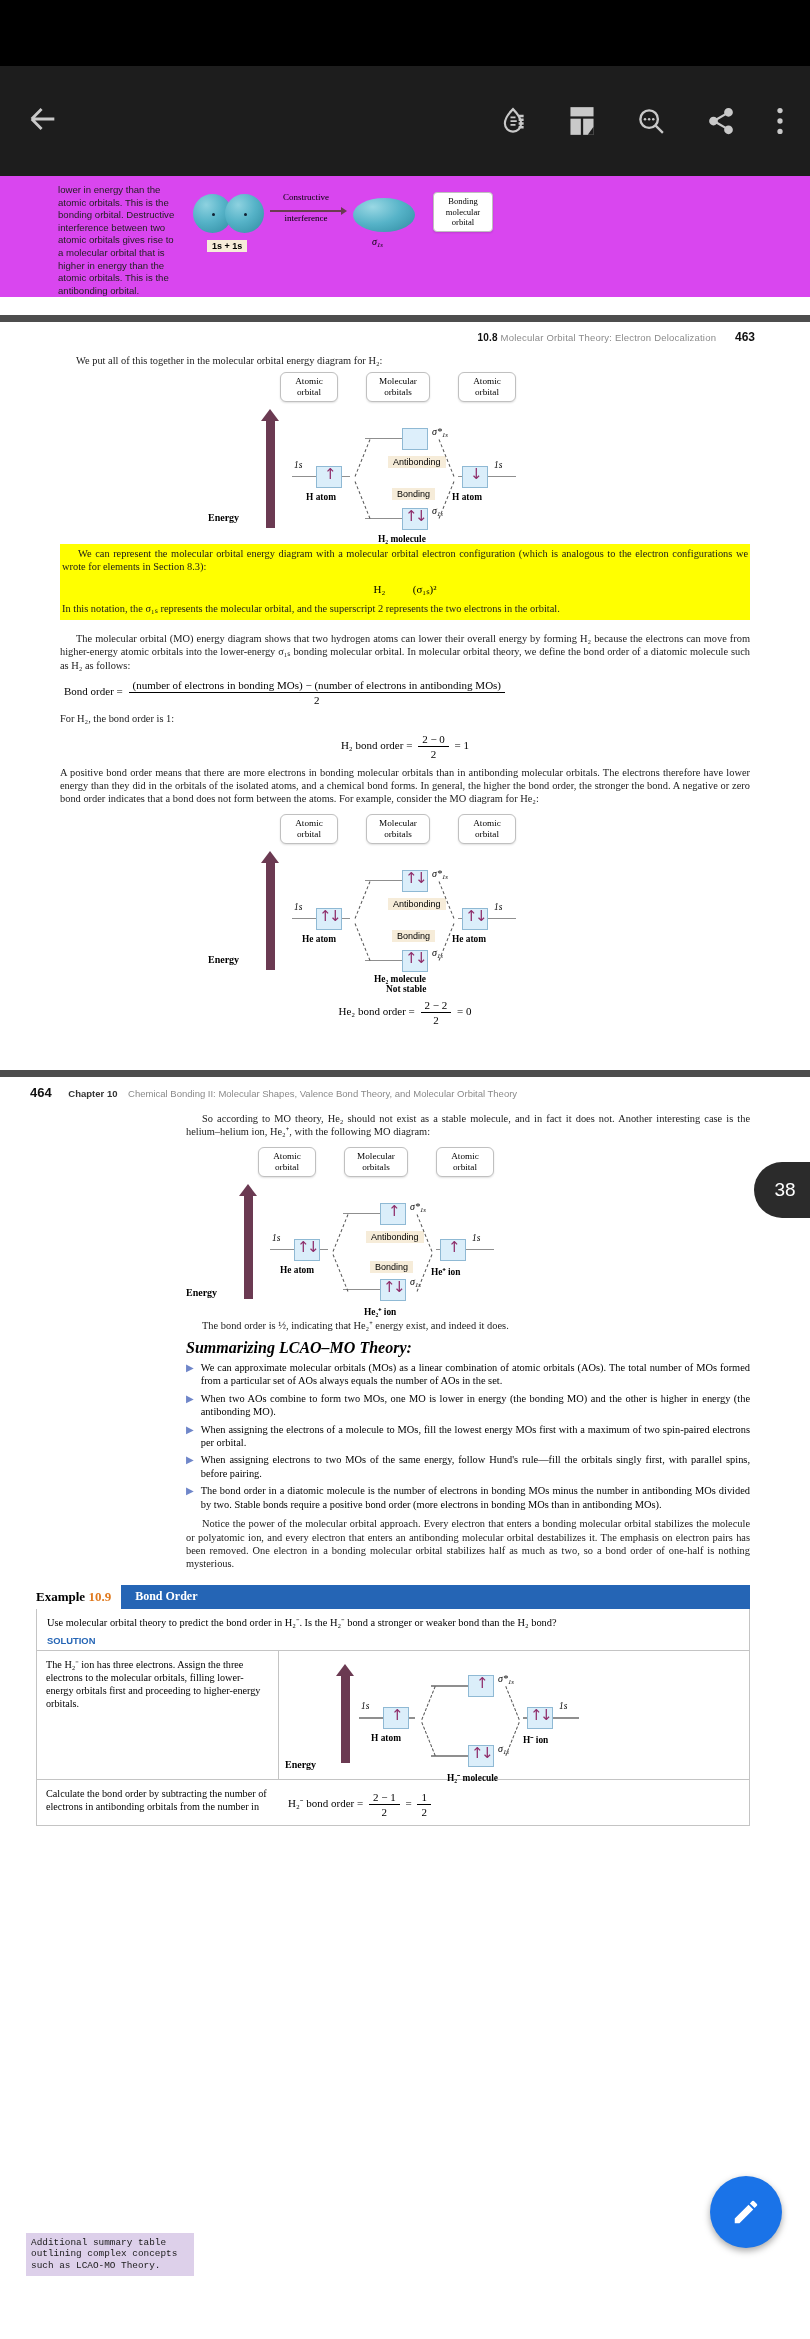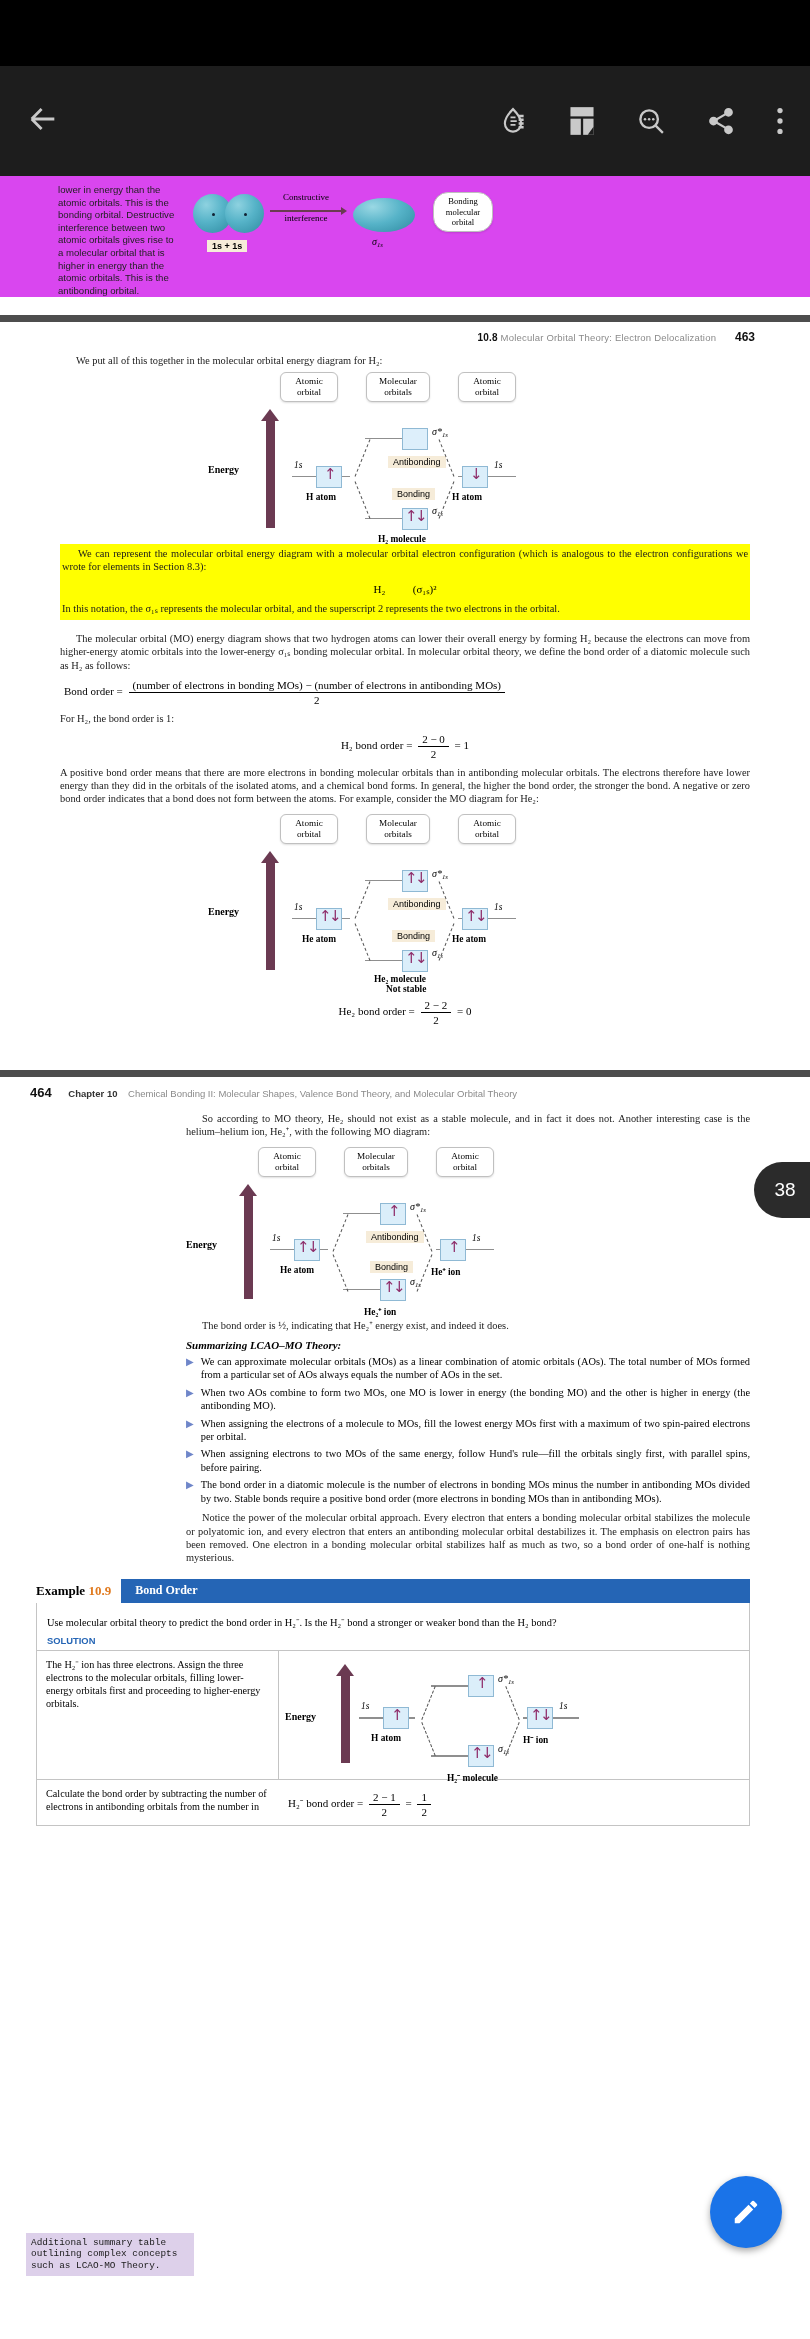--- a/index.html
+++ b/index.html
@@ -72,39 +72,39 @@
     font-size: 9px; padding: 1px 5px; font-family: "Liberation Sans", sans-serif;
   }
   .arrow-lbl { position: absolute; text-align: center; font-size: 9px; }
   .arrow-line { position: absolute; height: 2px; background: #6b3a52; }
   .arrow-line:after {
     content:""; position:absolute; right:-5px; top:-3px;
     border-left:6px solid #6b3a52; border-top:4px solid transparent;
     border-bottom:4px solid transparent;
   }
   .callout {
-    position: absolute; border: 1px solid #bfbfbf; border-radius: 15px;
+    position: absolute; border: 1px solid #bfbfbf; border-radius: 4px;
     background: #fff; font-size: 8.6px; text-align: center; padding: 3px 5px;
     line-height: 10.5px; box-shadow: 0 1px 2px rgba(0,0,0,.12);
   }
   .sig { position:absolute; font-size:10px; font-style:italic; }
   
   .modiag { position: relative; margin: 4px auto 2px; }
   .mo-box {
     position: absolute; border: 1px solid #c0c0c0; border-radius: 6px;
     background: #fff; font-size: 9.2px; text-align: center; line-height: 11px;
     padding: 3px 6px; box-shadow: 0 1px 2px rgba(0,0,0,.13);
   }
   .eaxis { position: absolute; width: 9px; background: #6b3a52; }
   .eaxis:before {
     content:""; position:absolute; left:-5px; top:-11px;
     border-bottom: 12px solid #6b3a52; border-left: 9.5px solid transparent;
     border-right: 9.5px solid transparent;
   }
-  .elabel { position: absolute; font-weight: bold; font-size: 10px; }
+  .elabel { position: absolute; font-weight: bold; font-size: 10px; margin-top: 48px; }
   .lvl { position: absolute; height: 1.6px; background: #8f8f8f; }
   .orbbox {
     position: absolute; width: 26px; height: 22px;
     background: #dbeefa; border: 1px solid #8fb9d4;
   }
   .orbbox.pale { background: #ddeffb; }
   .arrowup, .arrowdn {
     position: absolute; color: #8e2d6a; font-size: 15px; line-height: 15px;
     font-family: "DejaVu Sans", sans-serif;
   }
@@ -120,34 +120,34 @@
   .dash { position: absolute; border-left: 1px dashed #555; }
   
   .anno {
     position: absolute; background: #ddd0ea; font-size: 9.4px;
     line-height: 11.6px; padding: 4px 5px; color: #1a1a1a; font-family: Liberation Mono, monospace;
   }
   
   .bul { display: flex; gap: 7px; margin: 4px 0; }
   .bul .tri { color: #6f86c9; font-size: 10px; line-height: 13px; flex: 0 0 auto; }
   .bul .txt { font-size: 10.4px; line-height: 13.4px; text-align: justify; }
-  .sumhead { font-weight: bold; font-style: italic; font-size: 11px; margin: 7px 0 3px; }
+  .sumhead { font-weight: bold; font-style: italic; font-size: 16px; margin: 7px 0 3px; }
   
   .ex-head { display: flex; align-items: stretch; margin-top: 14px; }
   .ex-head .lead {
     background: #fff; font-weight: bold; font-size: 13px; padding: 4px 10px 4px 0;
     white-space: nowrap;
   }
   .ex-head .lead .num { color: #e07a1f; }
   .ex-head .title {
     background: #2565b5; color: #fff; font-weight: bold; font-size: 12px;
     padding: 4px 14px; flex: 1;
   }
   .ex-body { border: 1px solid #c4c4c4; border-top: none; }
-  .ex-q { font-size: 10.4px; line-height: 13.4px; padding: 13px 10px 4px; }
+  .ex-q { font-size: 10.4px; line-height: 13.4px; padding: 7px 10px 4px; }
   .ex-sol { color: #2565b5; font-weight: bold; font-size: 9.4px;
             font-family: "Liberation Sans", sans-serif; padding: 2px 10px 4px; }
   .ex-split { display: flex; border-top: 1px solid #c4c4c4; }
   .ex-left { width: 242px; border-right: 1px solid #c4c4c4; padding: 7px 9px;
              font-size: 10.2px; line-height: 13px; }
   .ex-right { flex: 1; position: relative; }
   .ex-foot { border-top: 1px solid #c4c4c4; padding: 7px 9px; display:flex; }
   .ex-foot .lcol { width: 242px; font-size:10.2px; line-height:13px; }
   .ex-foot .rcol { flex:1; font-size:11px; padding-top:4px; }
   

